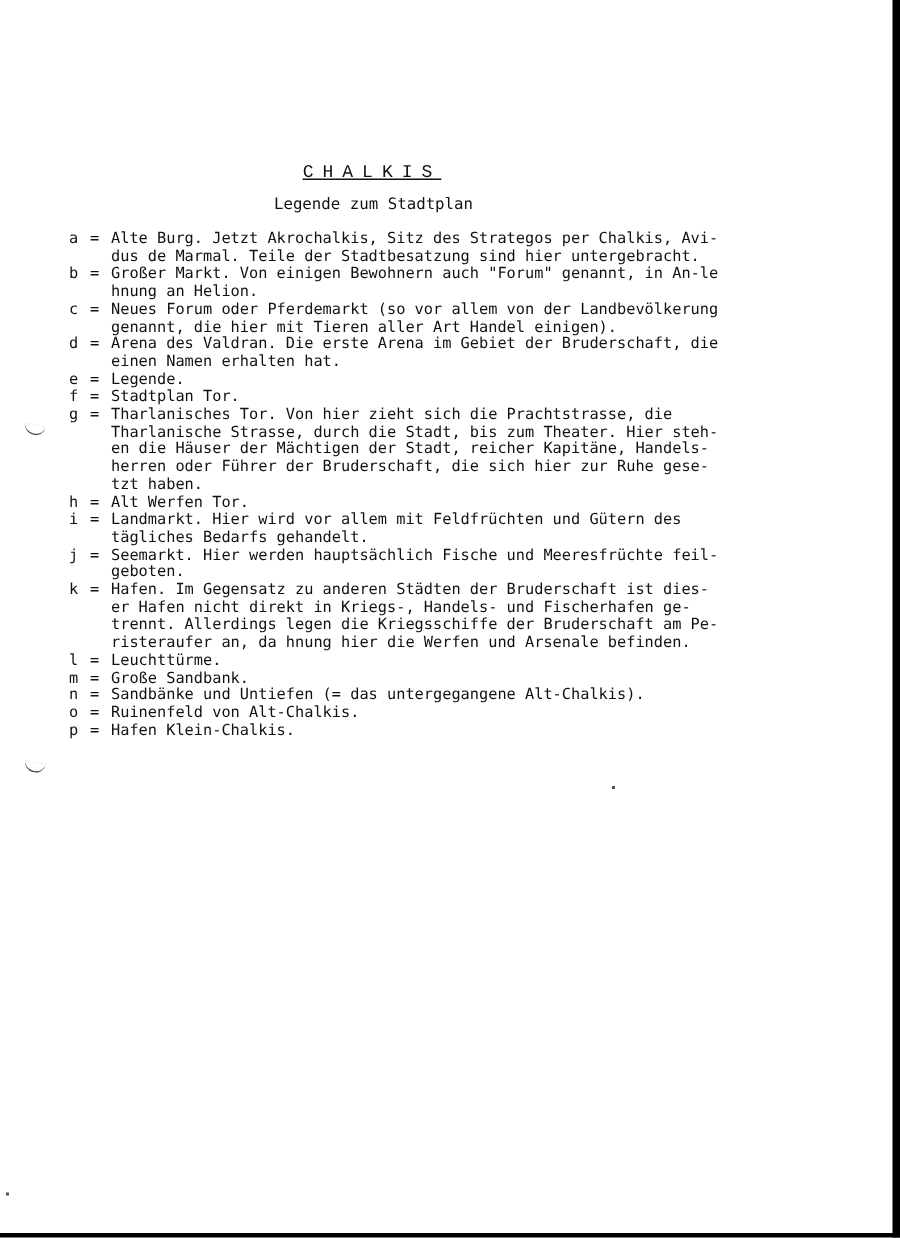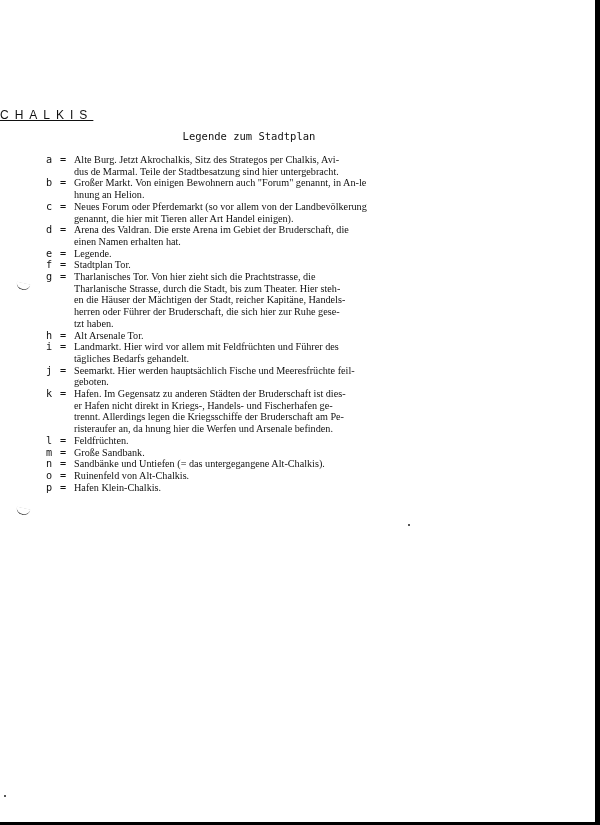--- a/index.html
+++ b/index.html
@@ -4,33 +4,33 @@
 <style>
   html, body { margin: 0; padding: 0; }
   body {
     width: 600px; height: 825px; background: #ffffff; position: relative; overflow: hidden;
     font-family: "DejaVu Sans Mono", "Liberation Mono", monospace;
     color: #111;
   }
   .edge-right { position: absolute; top: 0; right: 0; width: 5px; height: 825px; background: #000; }
   .edge-bottom { position: absolute; bottom: 0; left: 0; width: 600px; height: 3px; background: #000; }
   .title {
-    position: absolute; top: 108px; left: 0; width: 496px; text-align: left;
-    font-family: Liberation Sans, sans-serif; font-size: 12px; letter-spacing: 6px;
+    position: absolute; top: 108px; left: 0; width: 496px; text-align: center;
+    font-family: Liberation Mono, monospace; font-size: 12px; letter-spacing: 6px;
   }
   .title span { text-decoration: underline; }
   .subtitle {
     position: absolute; top: 130px; left: 0; width: 498px; text-align: center;
     font-size: 10.5px;
   }
   .legend { position: absolute; top: 154px; left: 46px; width: 520px; font-size: 10.2px; line-height: 11.7px; }
   .entry { display: flex; }
   .key { width: 14px; flex: none; }
   .eq { width: 14px; flex: none; }
-  .text { flex: 1; white-space: pre-line; font-family: Liberation Serif, serif; }
+  .text { flex: 1; white-space: pre-line; }
   .mark { position: absolute; width: 14px; height: 6px; border-bottom: 1px solid #444; border-radius: 0 0 10px 10px; transform: rotate(12deg); }
   .dot { position: absolute; width: 2px; height: 2px; background: #555; }
 </style>
 </head>
 <body>
 
 <div class="edge-right"></div>
 <div class="edge-bottom"></div>
 <div class="mark" style="left:16px; top:283px;"></div>
 <div class="mark" style="left:16px; top:508px;"></div>
@@ -80,46 +80,46 @@
       <span class="eq">=</span>
       <span class="text">Tharlanisches Tor. Von hier zieht sich die Prachtstrasse, die
 Tharlanische Strasse, durch die Stadt, bis zum Theater. Hier steh-
 en die Häuser der Mächtigen der Stadt, reicher Kapitäne, Handels-
 herren oder Führer der Bruderschaft, die sich hier zur Ruhe gese-
 tzt haben.</span>
     </div>
   <div class="entry">
       <span class="key">h</span>
       <span class="eq">=</span>
-      <span class="text">Alt Arsenale Tor.</span>
+      <span class="text">Alt Werfen Tor.</span>
     </div>
   <div class="entry">
       <span class="key">i</span>
       <span class="eq">=</span>
-      <span class="text">Landmarkt. Hier wird vor allem mit Feldfrüchten und Führer des
+      <span class="text">Landmarkt. Hier wird vor allem mit Feldfrüchten und Gütern des
 tägliches Bedarfs gehandelt.</span>
     </div>
   <div class="entry">
       <span class="key">j</span>
       <span class="eq">=</span>
       <span class="text">Seemarkt. Hier werden hauptsächlich Fische und Meeresfrüchte feil-
 geboten.</span>
     </div>
   <div class="entry">
       <span class="key">k</span>
       <span class="eq">=</span>
       <span class="text">Hafen. Im Gegensatz zu anderen Städten der Bruderschaft ist dies-
 er Hafen nicht direkt in Kriegs-, Handels- und Fischerhafen ge-
 trennt. Allerdings legen die Kriegsschiffe der Bruderschaft am Pe-
 risteraufer an, da hnung hier die Werfen und Arsenale befinden.</span>
     </div>
   <div class="entry">
       <span class="key">l</span>
       <span class="eq">=</span>
-      <span class="text">Feldfrüchten.</span>
+      <span class="text">Leuchttürme.</span>
     </div>
   <div class="entry">
       <span class="key">m</span>
       <span class="eq">=</span>
       <span class="text">Große Sandbank.</span>
     </div>
   <div class="entry">
       <span class="key">n</span>
       <span class="eq">=</span>
       <span class="text">Sandbänke und Untiefen (= das untergegangene Alt-Chalkis).</span>

